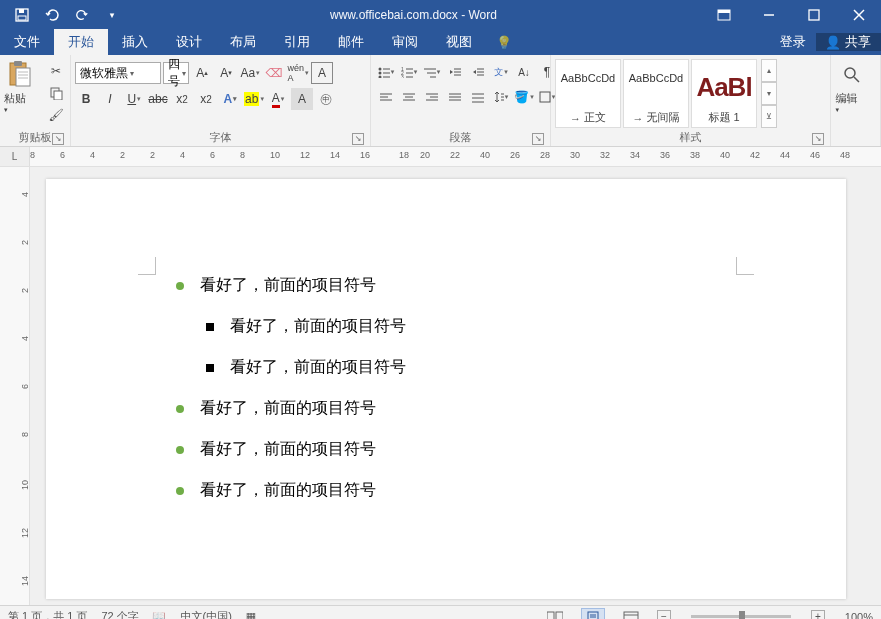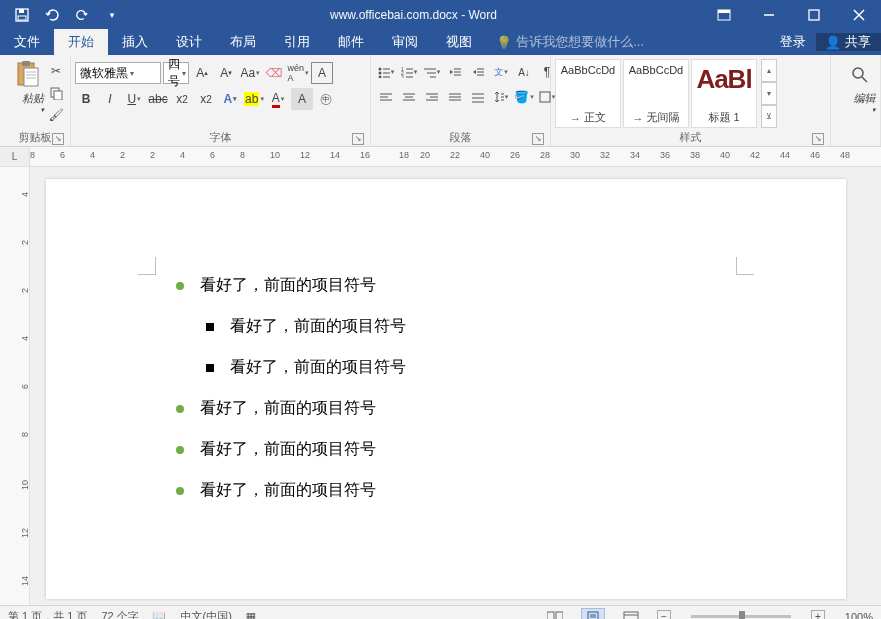--- a/index.html
+++ b/index.html
@@ -20,36 +20,36 @@
 .tab-right { display: flex; align-items: center; gap: 0; }
 .tab-right .tab { padding: 0 10px; }
 .share { background: #1e3f6f; }
 
 .ribbon { height: 92px; background: #f3f3f3; border-bottom: 1px solid #d4d4d4; display: flex; }
 .group { border-right: 1px solid #e1e1e1; display: flex; flex-direction: column; padding: 2px 4px 0; }
 .group-body { flex: 1; display: flex; align-items: flex-start; gap: 2px; }
 .group-label { height: 16px; font-size: 11px; color: #666; text-align: center; position: relative; }
 .group-launcher { position: absolute; right: 2px; bottom: 1px; width: 12px; height: 12px; border: 1px solid #999; font-size: 8px; line-height: 10px; color: #666; cursor: pointer; }
 
-.big-btn { width: 40px; display: flex; flex-direction: column; align-items: flex-end; padding-top: 2px; cursor: pointer; font-size: 11px; color: #444; font-style: italic; }
+.big-btn { width: 40px; display: flex; flex-direction: column; align-items: flex-start; padding-top: 2px; cursor: pointer; font-size: 11px; color: #444; }
 .big-btn .ic { width: 32px; height: 32px; display: flex; align-items: center; justify-content: center; }
 .small-col { display: flex; flex-direction: column; gap: 2px; padding-top: 4px; }
 .small-btn { width: 20px; height: 20px; display: flex; align-items: center; justify-content: center; cursor: pointer; font-size: 12px; color: #444; }
 
 .font-group .row { display: flex; align-items: center; gap: 2px; height: 24px; }
 .combo { height: 22px; border: 1px solid #ababab; background: #fff; display: flex; align-items: center; padding: 0 2px 0 4px; font-size: 12px; }
 .combo .dd { margin-left: 2px; font-size: 8px; color: #666; }
 .fmt-btn { width: 22px; height: 22px; display: flex; align-items: center; justify-content: center; cursor: pointer; color: #444; border: 1px solid transparent; }
 .fmt-btn.dd-arrow::after { content: "▾"; font-size: 7px; margin-left: 1px; color: #666; }
 
 .para-group .row { display: flex; gap: 1px; }
 
 .styles-body { display: flex; align-items: stretch; height: 68px; }
 .style-item { width: 66px; border: 1px solid #ddd; background: #fff; margin: 2px 0; display: flex; flex-direction: column; align-items: center; justify-content: space-between; padding: 4px 2px 2px; cursor: pointer; }
-.style-preview { font-size: 11px; color: #333; }
+.style-preview { font-size: 11px; color: #333; margin-top: 8px; }
 .style-preview.big { font-size: 26px; font-weight: bold; color: #7f1d1d; letter-spacing: -1px; }
 .style-name { font-size: 11px; color: #444; }
 .style-scroll { width: 16px; display: flex; flex-direction: column; margin: 2px 0 2px 2px; }
 .style-scroll div { flex: 1; border: 1px solid #ccc; background: #fdfdfd; display: flex; align-items: center; justify-content: center; font-size: 8px; color: #666; cursor: pointer; }
 
 .ruler-area { background: #fff; }
 .ruler-h { height: 20px; background: #f8f8f8; display: flex; border-bottom: 1px solid #e0e0e0; }
 .ruler-corner { width: 30px; background: #eee; border-right: 1px solid #ddd; display: flex; align-items: center; justify-content: center; font-size: 10px; color: #666; }
 .ruler-scale { flex: 1; position: relative; font-size: 9px; color: #666; }
 .ruler-scale span { position: absolute; top: 3px; }
@@ -137,21 +137,20 @@
   <div class="tab active">开始</div>
   <div class="tab">插入</div>
   <div class="tab">设计</div>
   <div class="tab">布局</div>
   <div class="tab">引用</div>
   <div class="tab">邮件</div>
   <div class="tab">审阅</div>
   <div class="tab">视图</div>
   <div class="tell-me">
     <span>💡</span>
-    <span>告诉我您想要做什么...</span>
   </div>
   <div class="tab-right">
     <div class="tab">登录</div>
     <div class="tab share">
       <span style="margin-right:3px;">👤</span>
       <span>共享</span>
     </div>
   </div>
 </div>
 

